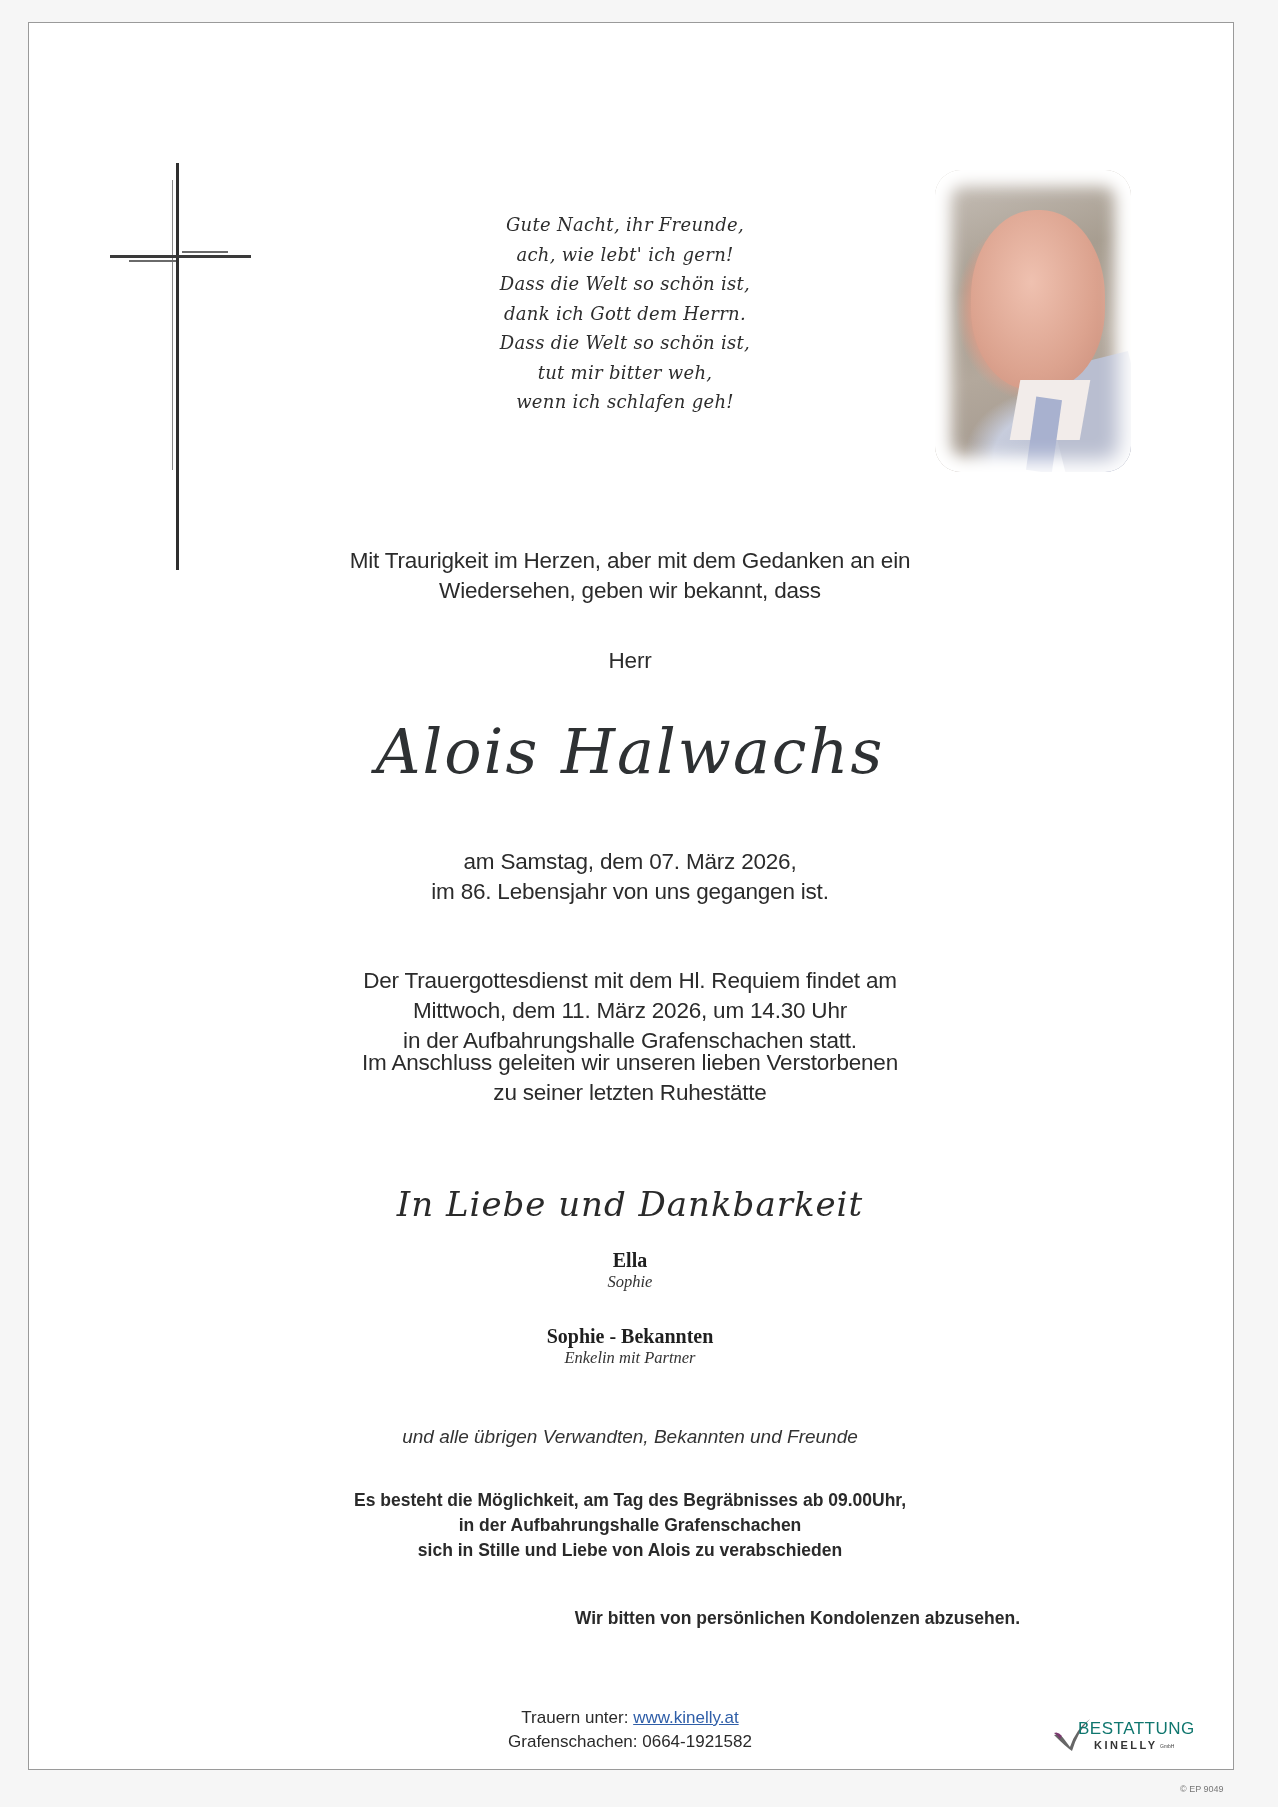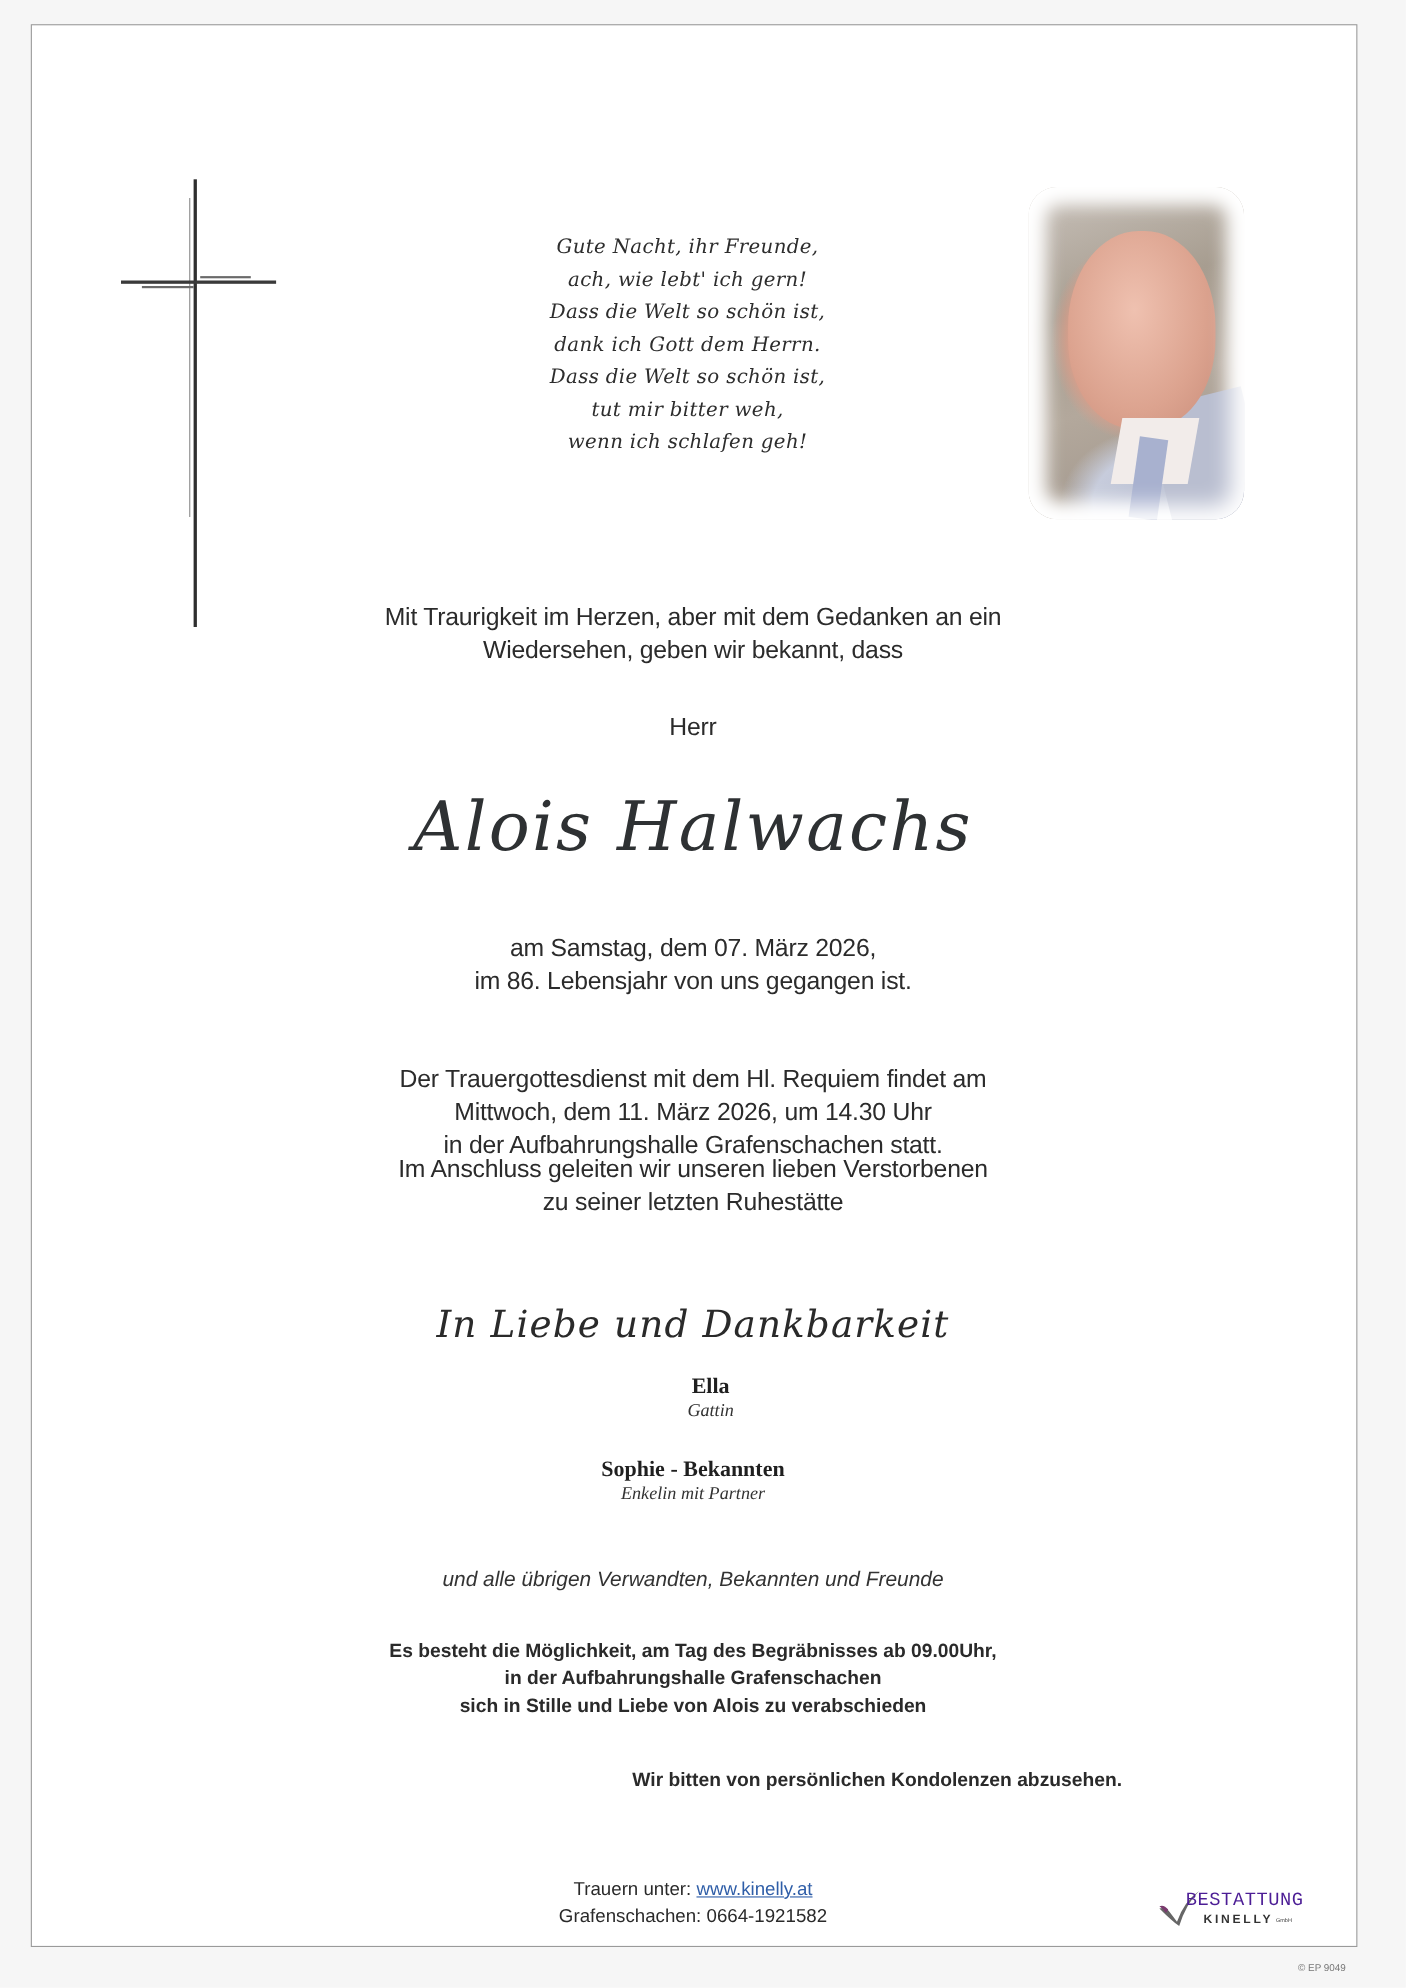--- a/index.html
+++ b/index.html
@@ -101,21 +101,21 @@
     color: #2a2a2a;
   }
   .mourner-name {
     font-family: "Liberation Serif", serif; font-weight: bold;
     font-size: 20px; line-height: 24px; color: #1f1f1f;
   }
   .mourner-role {
     font-family: "Liberation Serif", serif; font-style: italic;
     font-size: 16.5px; line-height: 20px; color: #333;
   }
-  .m1 { position: absolute; left: 256px; top: 1248px; width: 780px; }
+  .m1 { position: absolute; left: 240px; top: 1248px; width: 780px; }
   .m2 { position: absolute; left: 240px; top: 1324px; width: 780px; }
   .others {
     position: absolute; left: 240px; top: 1425px; width: 780px;
     font-family: Liberation Sans, sans-serif; font-style: italic;
     font-size: 19px; line-height: 24px; color: #333;
   }
   .farewell {
     position: absolute; left: 240px; top: 1488px; width: 780px;
     font-family: "Liberation Sans", sans-serif; font-weight: bold;
     font-size: 17.5px; line-height: 25px; color: #2a2a2a;
@@ -130,22 +130,22 @@
     font-family: "Liberation Sans", sans-serif;
     font-size: 17px; line-height: 24px; color: #2a2a2a;
   }
   .footer-contact a { color: #2f5ea8; text-decoration: underline; }
 
   .logo {
     position: absolute; left: 1052px; top: 1715px; width: 130px; height: 48px;
   }
   .logo .brand1 {
     position: absolute; left: 26px; top: 4px;
-    font-family: Liberation Mono, monospace; font-size: 17px; letter-spacing: 0.5px;
-    color: #4c1d95; font-weight: normal;
+    font-family: Liberation Sans, sans-serif; font-size: 17px; letter-spacing: 0.5px;
+    color: #0f766e; font-weight: normal;
   }
   .logo .brand2 {
     position: absolute; left: 42px; top: 24px;
     font-family: "Liberation Sans", sans-serif; font-size: 11px; letter-spacing: 2.5px;
     color: #333; font-weight: bold;
   }
   .logo .gmbh {
     position: absolute; left: 108px; top: 28px;
     font-family: "Liberation Sans", sans-serif; font-size: 5px; color: #444;
   }
@@ -207,21 +207,21 @@
 
 <div class="burial body-text center">
   <div>Im Anschluss geleiten wir unseren lieben Verstorbenen</div>
   <div>zu seiner letzten Ruhestätte</div>
 </div>
 
 <div class="thanks center">In Liebe und Dankbarkeit</div>
 
 <div class="m1 center">
   <div class="mourner-name">Ella</div>
-  <div class="mourner-role">Gattin</div>
+  <div class="mourner-role">Sophie</div>
 </div>
 
 <div class="m2 center">
   <div class="mourner-name">Sophie - Bekannten</div>
   <div class="mourner-role">Enkelin mit Partner</div>
 </div>
 
 <div class="others center">und alle übrigen Verwandten, Bekannten und Freunde</div>
 
 <div class="farewell center">

